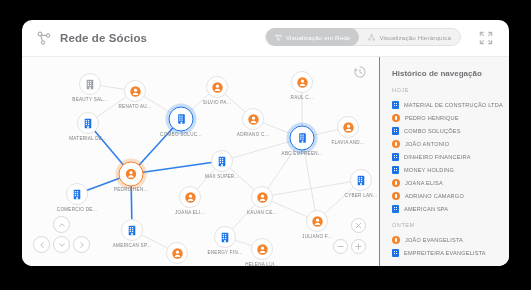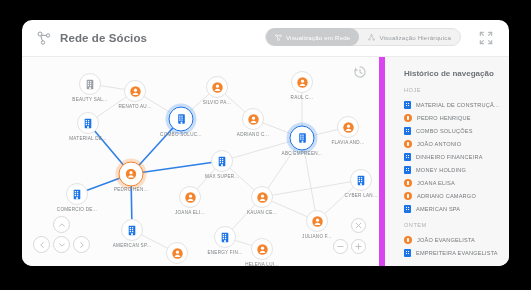--- a/index.html
+++ b/index.html
@@ -56,22 +56,22 @@
   }
   .canvas {
     position: relative;
     flex: 1 1 auto;
     background: #fcfcfc;
     overflow: hidden;
   }
   .sidebar {
     width: 130px; flex: 0 0 130px;
     background: #f7f7f7;
-    border-left: 6px solid #d946ef;
-    padding: 12px 0 0 7px;
+    border-left: 1px solid #d946ef;
+    padding: 12px 0 0 0;
     position: relative;
   }
   .sb-title {
     font-size: 8px; font-weight: bold; color: #6f7276;
     padding: 0 0 0 12px; margin-bottom: 9px;
   }
   .sb-group-label {
     font-size: 5.6px; color: #aeb1b5; letter-spacing: .5px;
     padding-left: 12px; margin: 7px 0 5px;
   }

